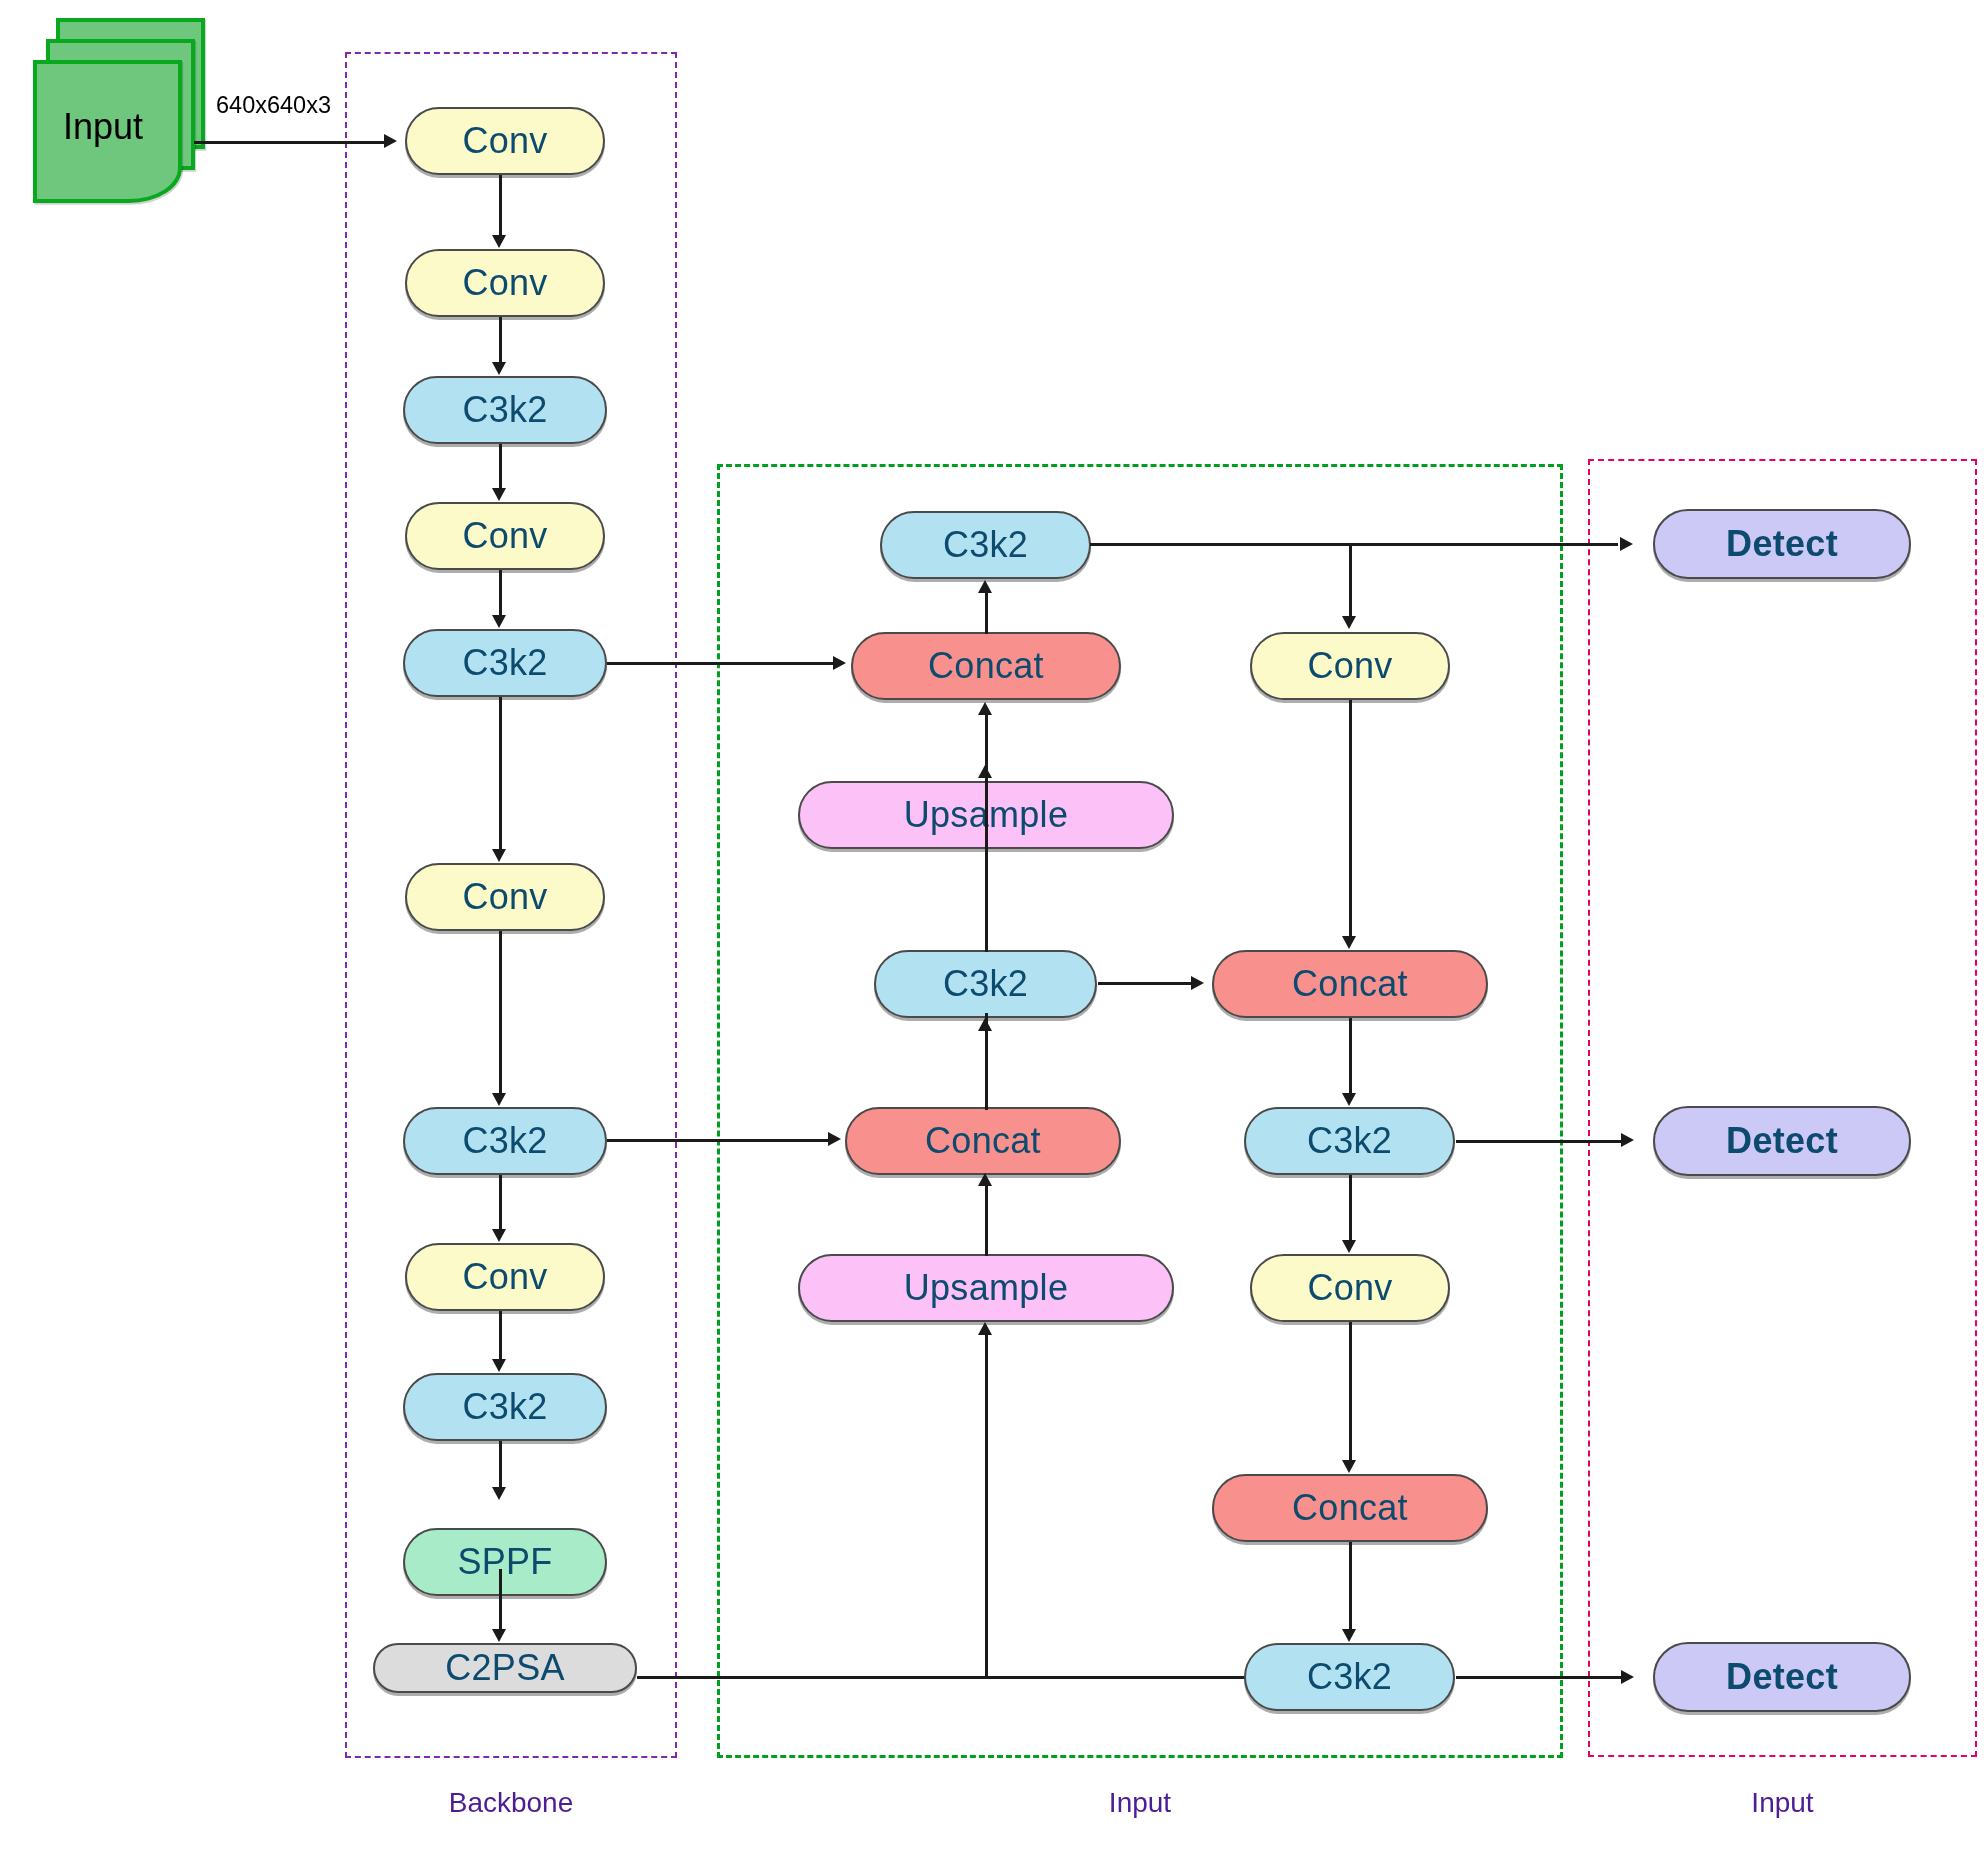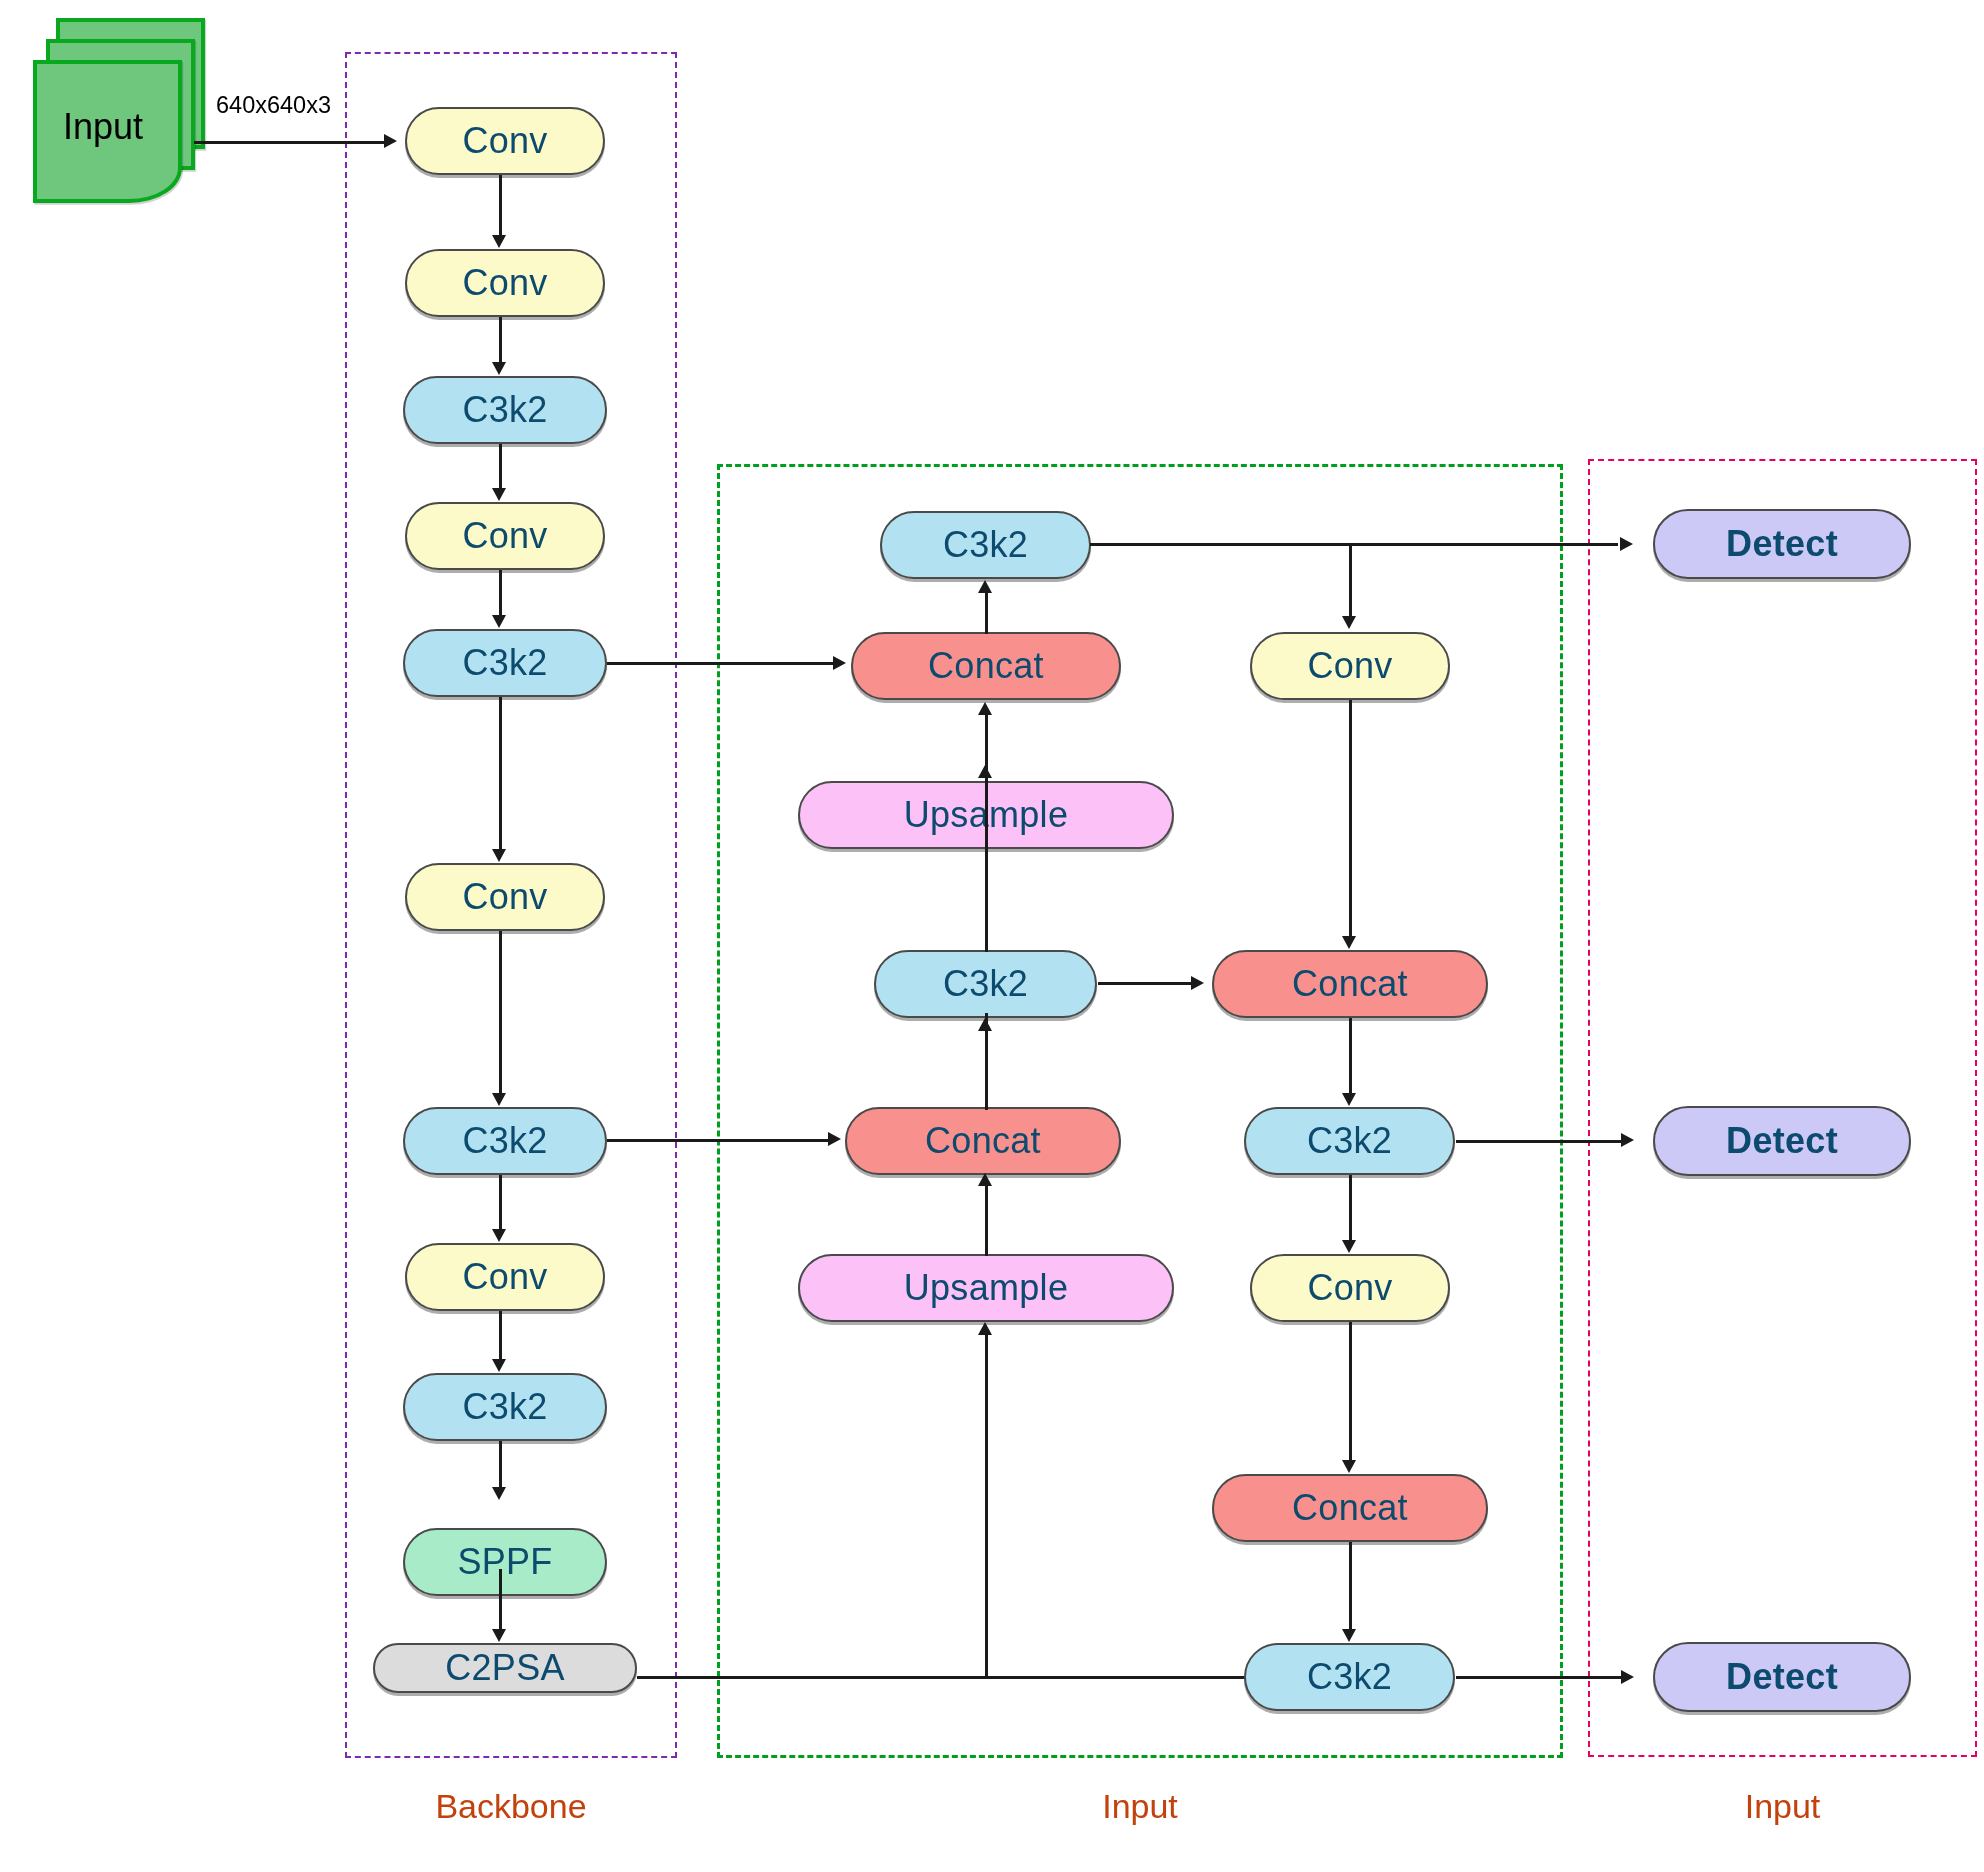--- a/index.html
+++ b/index.html
@@ -6,21 +6,21 @@
   html,body{margin:0;padding:0;background:#ffffff;}
   body{font-family:"Liberation Sans", sans-serif;}
   #stage{position:relative;width:1985px;height:1872px;background:#ffffff;overflow:hidden;}
 
   
   .group-box{position:absolute;box-sizing:border-box;background:transparent;}
   .group-box.backbone{border:2.9px dashed #7c2bb0;}
   .group-box.neck{border:3.5px dashed #00a01e;}
   .group-box.head{border:2.9px dashed #e8005f;}
 
-  .group-label{position:absolute;text-align:center;font-size:34px;color:#c2410c;
+  .group-label{position:absolute;text-align:center;font-size:28px;color:#4c1d95;
                font-family:"Liberation Sans", sans-serif;white-space:nowrap;}
 
   
   .node{position:absolute;box-sizing:border-box;display:flex;align-items:center;
         justify-content:center;border:2.3px solid #4a4a4a;border-radius:38px;
         font-size:36px;color:#0c4a6e;letter-spacing:0.3px;
         box-shadow:0 2.9px 0 rgba(0,0,0,.32);
         font-family:"Liberation Sans", sans-serif;white-space:nowrap;}
   .node.conv{background:#fbfac8;}
   .node.c3k2{background:#b2e2f2;}

